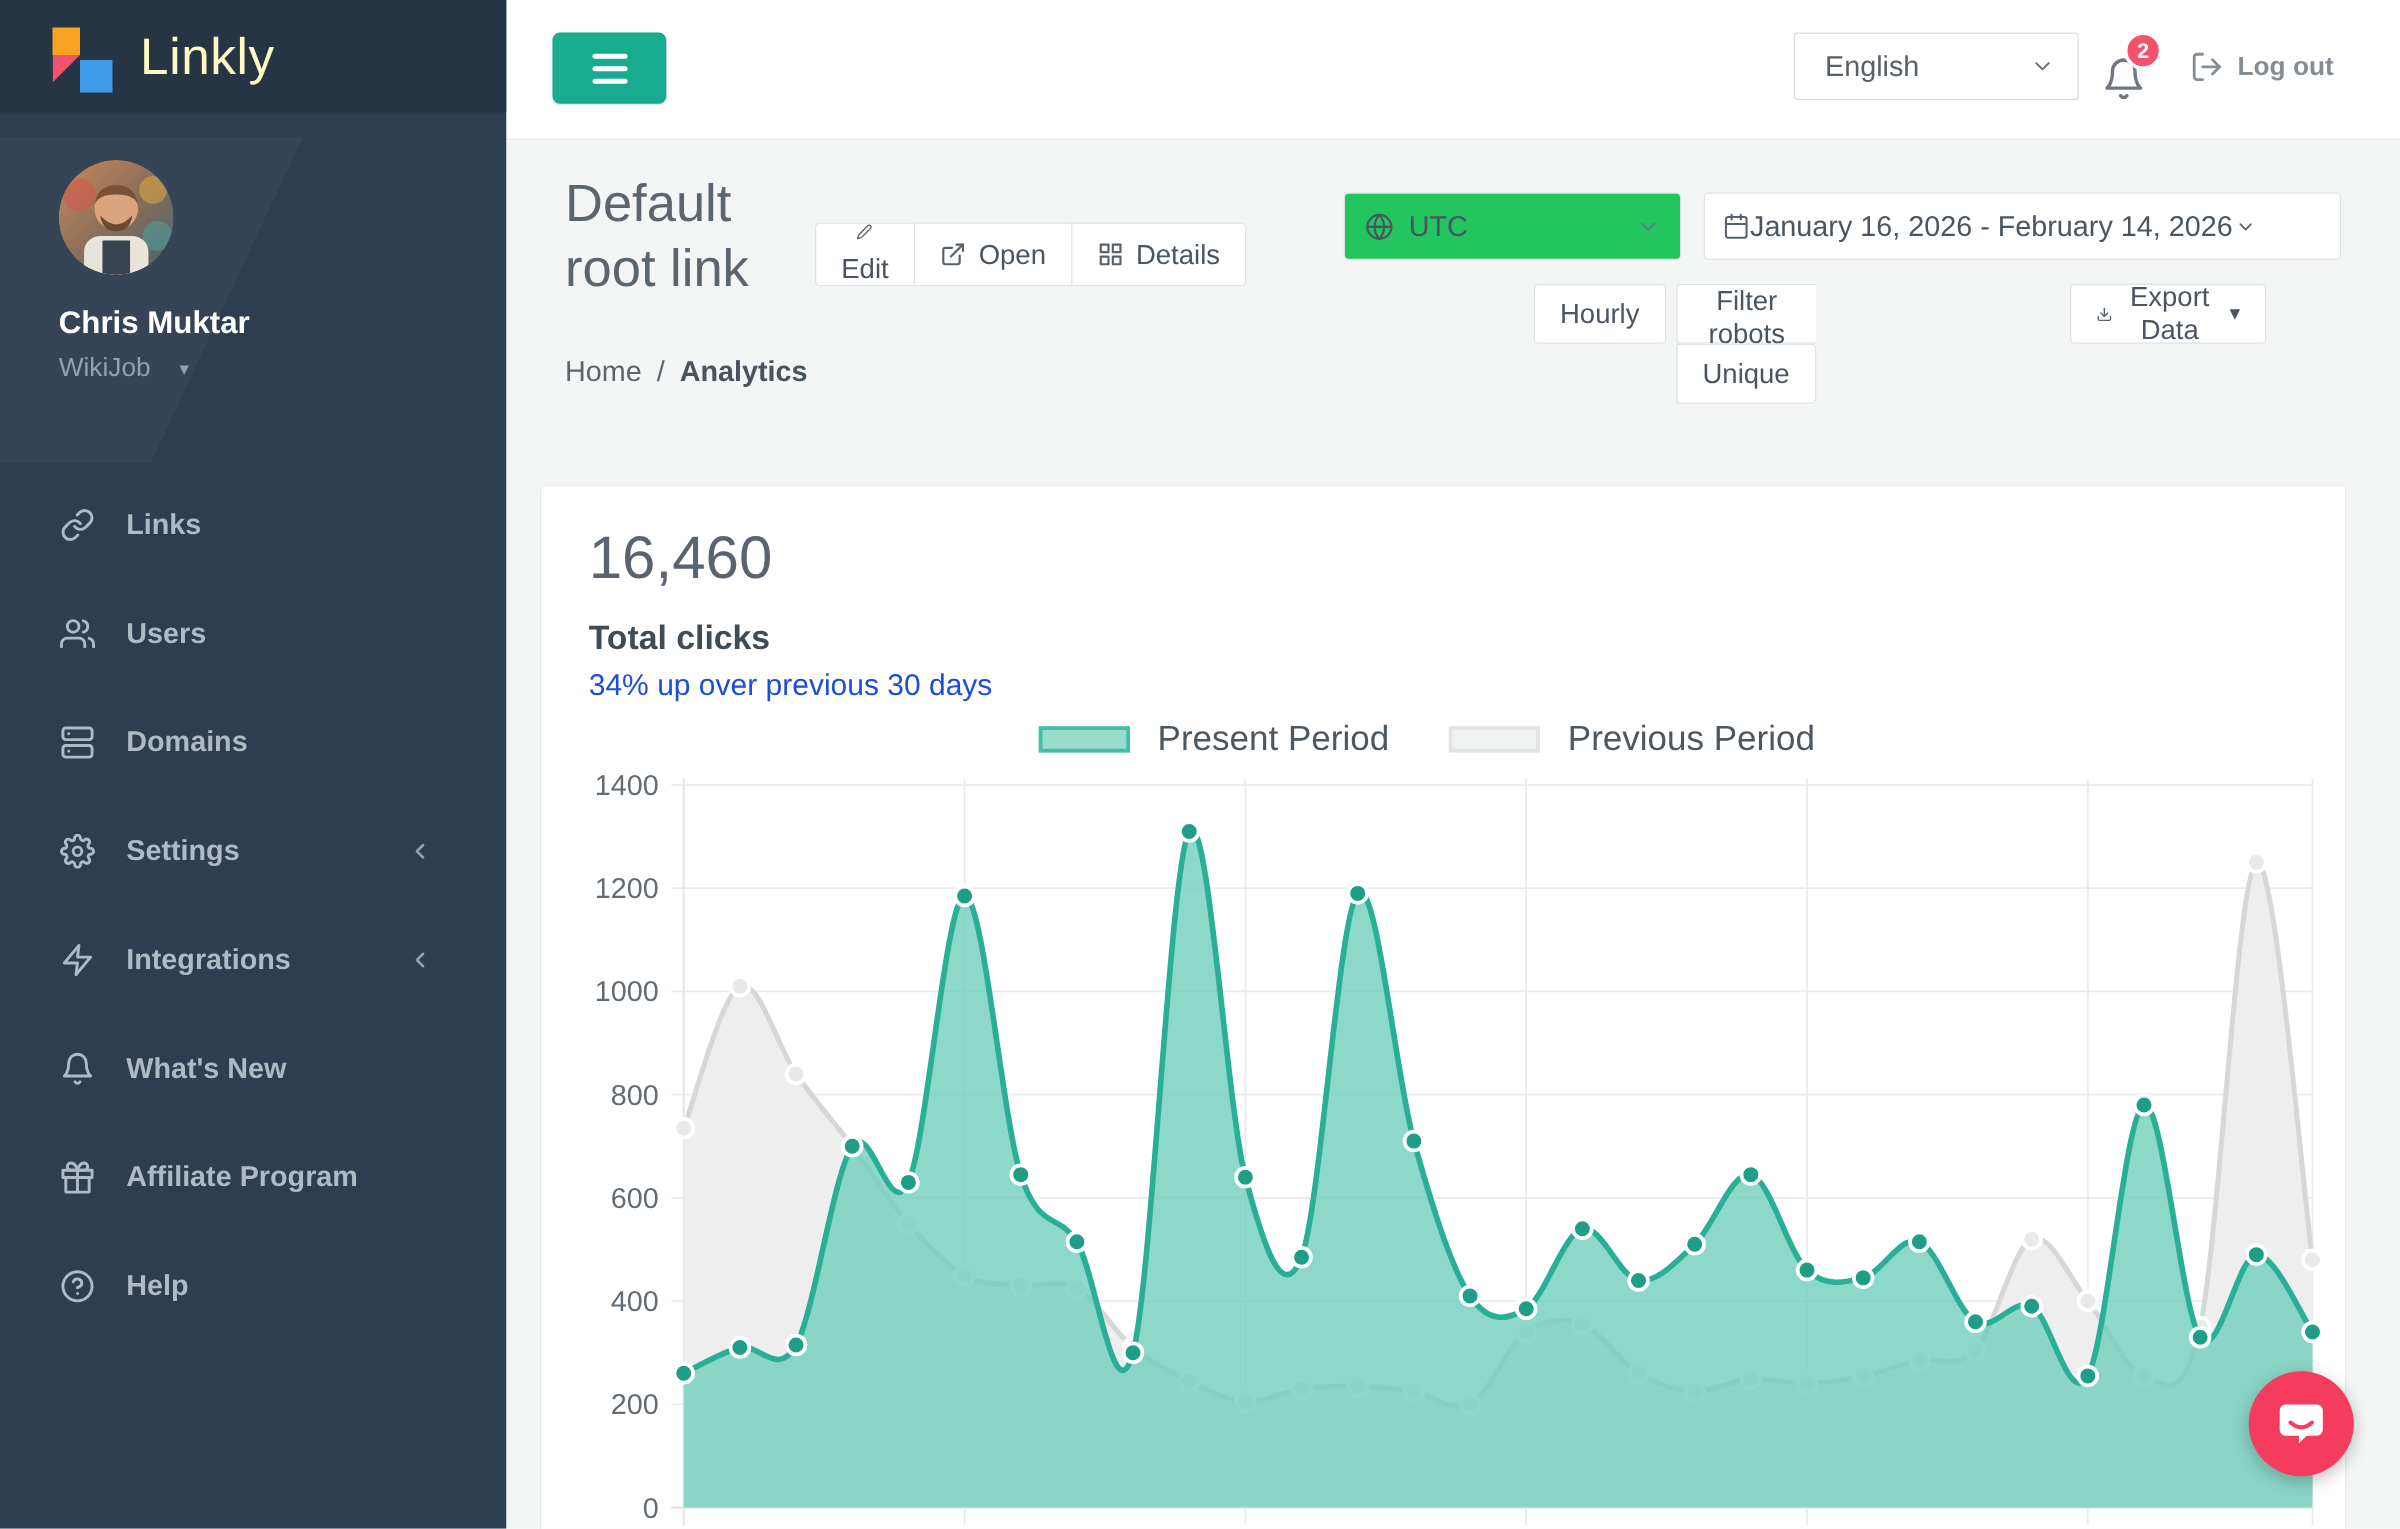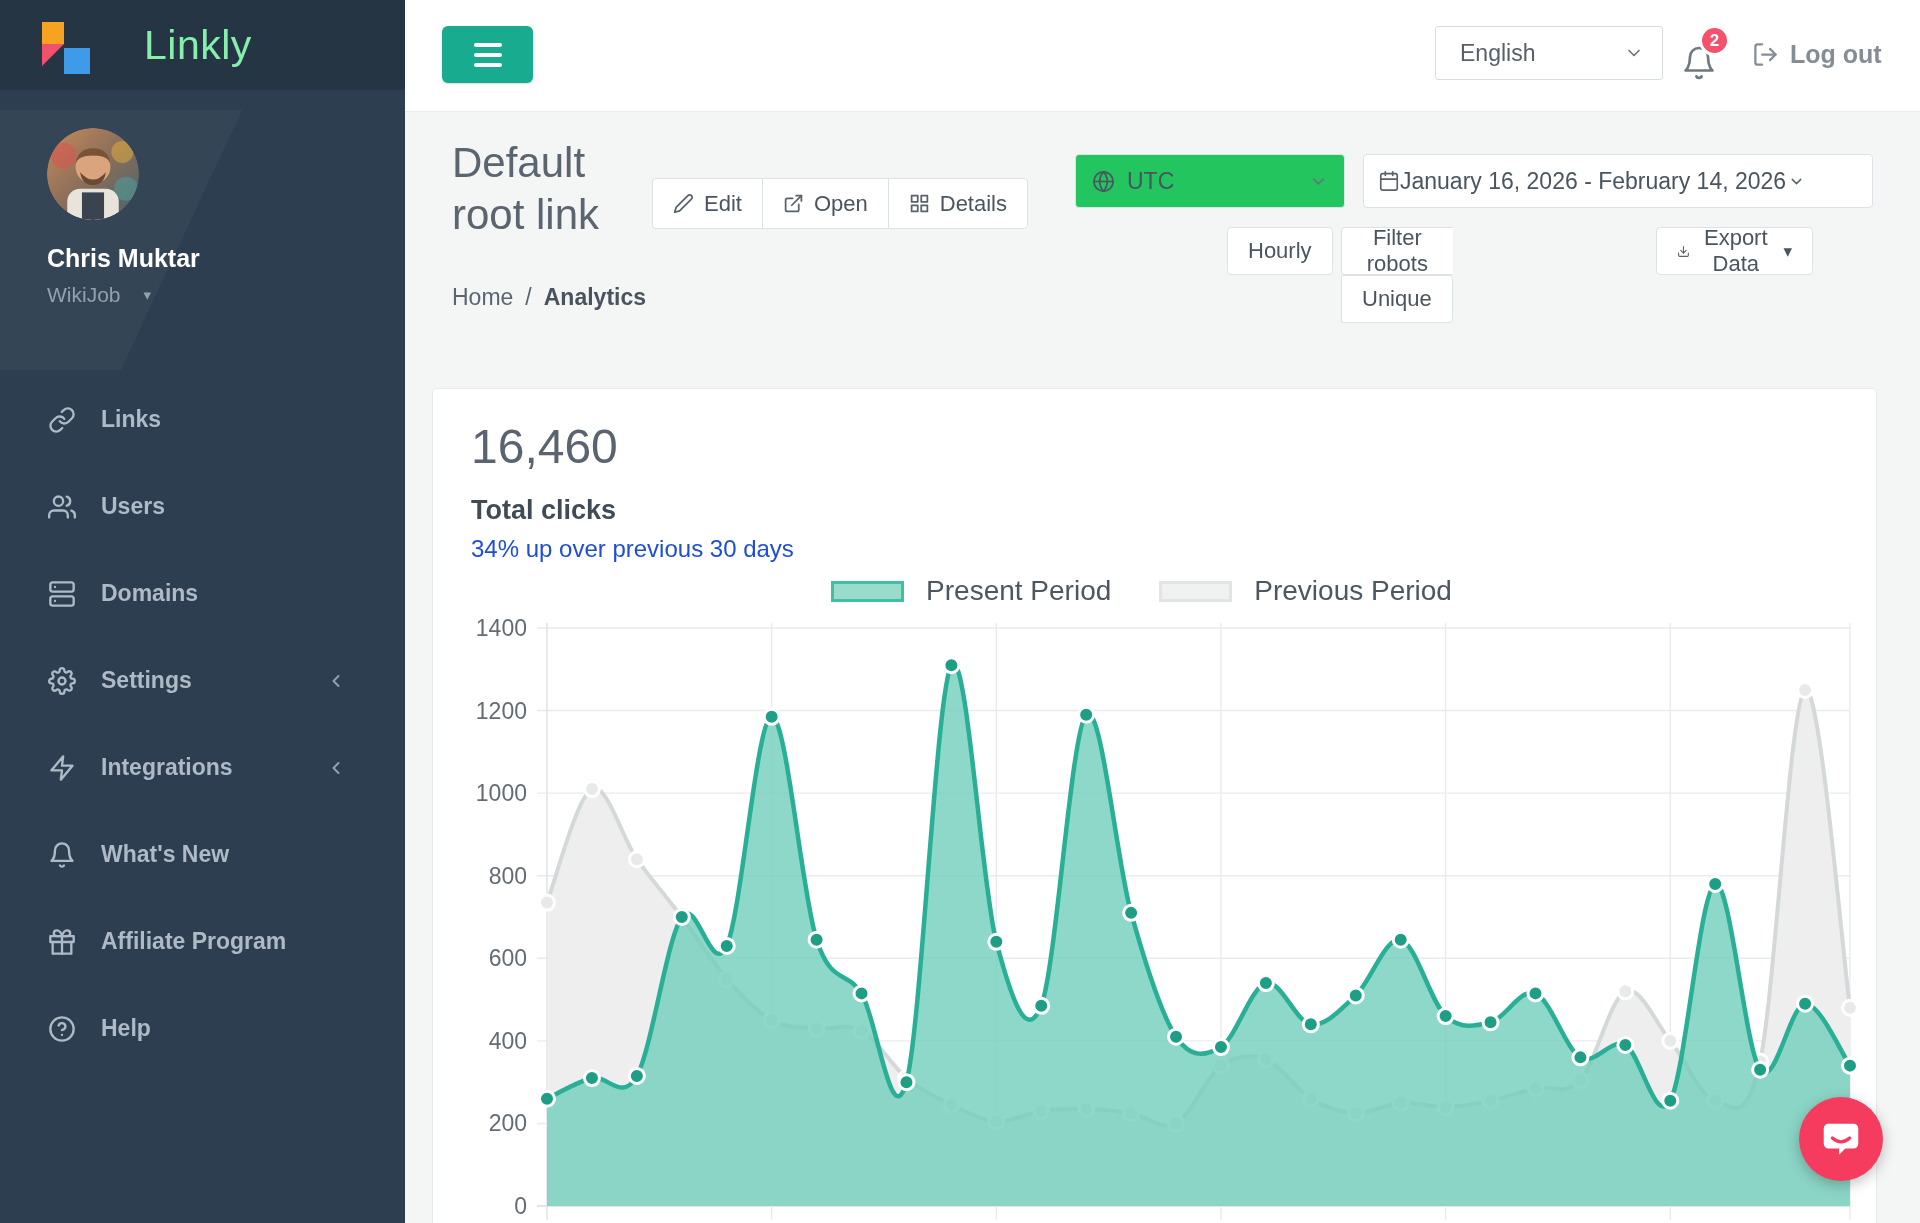--- a/index.html
+++ b/index.html
@@ -9,21 +9,21 @@
 
   
   .sidebar { position:absolute; left:0; top:0; width:405px; height:1223px; background:#2d3e50; z-index:5;
     background-image:linear-gradient(115deg, rgba(255,255,255,.035) 0 46%, rgba(255,255,255,0) 46%);
     background-size:405px 260px; background-repeat:no-repeat; background-position:0 110px; }
   .sidebar-header { height:90px; background:#253544; display:flex; align-items:center; padding-left:42px; gap:22px; }
   .logo-mark { width:48px; height:50px; position:relative; flex:0 0 auto; }
   .logo-sq-orange { position:absolute; left:0; top:2px; width:22px; height:22px; background:#f7a321; }
   .logo-tri-pink { position:absolute; left:0; top:24px; width:22px; height:22px; background:#f2516d; clip-path:polygon(0 0,100% 0,0 100%); }
   .logo-sq-blue { position:absolute; left:22px; top:28px; width:26px; height:26px; background:#3d9be9; }
-  .brand-name { color:#86efac; font-size:41px; font-weight:400; letter-spacing:.5px;margin-left:32px; }
+  .brand-name { color:#fef9c3; font-size:41px; font-weight:400; letter-spacing:.5px; }
 
   .profile { padding-left:47px; margin-top:38px; }
   .avatar { width:92px; height:92px; border-radius:50%; overflow:hidden; display:block; }
   .profile-name { margin-top:24px; color:#fff; font-size:25px; font-weight:700; }
   .profile-org { margin-top:10px; color:#93a1ad; font-size:21px; display:flex; align-items:center; gap:23px; cursor:pointer; }
   .profile-org .caret { font-size:15px; color:#93a1ad; }
 
   .nav { position:absolute; left:0; top:376px; width:405px; }
   .nav-item { height:87px; display:flex; align-items:center; padding:0 34px 0 48px; color:#aebac6; font-size:23px; font-weight:600; cursor:pointer; }
   .nav-item svg { width:28px; height:28px; margin-right:25px; flex:0 0 auto; }
@@ -31,31 +31,31 @@
 
   
   .topbar { position:absolute; left:405px; top:0; width:1515px; height:112px; background:#fff; border-bottom:1px solid #e8eaec; z-index:4; }
   .hamburger-btn { position:absolute; left:37px; top:26px; width:91px; height:57px; background:#19ab90; border:none; border-radius:6px; cursor:pointer; display:flex; flex-direction:column; align-items:center; justify-content:center; gap:6px; box-shadow:0 1px 2px rgba(0,0,0,.15); }
   .hamburger-btn span { display:block; width:28px; height:4px; background:#fff; border-radius:2px; }
   .lang-select { position:absolute; left:1030px; top:26px; width:228px; height:54px; background:#fff; border:1px solid #d8dde1; border-radius:3px; display:flex; align-items:center; justify-content:space-between; padding:0 18px 0 24px; font-size:23px; color:#575f67; cursor:pointer; }
   .lang-select svg { width:20px; height:20px; color:#6a737c; }
   .bell-wrap { position:absolute; left:1272px; top:33px; width:60px; height:60px; cursor:pointer; }
   .bell-wrap svg.bell { width:36px; height:36px; color:#6f7880; position:absolute; left:4px; top:12px; }
   .notif-badge { position:absolute; left:22px; top:-8px; min-width:31px; height:31px; background:#f4516c; border:3px solid #fff; border-radius:50%; color:#fff; font-size:17px; font-weight:700; display:flex; align-items:center; justify-content:center; }
-  .logout-btn { position:absolute; left:1347px; top:40px; display:flex; align-items:center; gap:11px; font-size:25px; font-weight:600; color:#848d95; cursor:pointer; background:none; border:none; }
+  .logout-btn { position:absolute; left:1347px; top:40px; display:flex; align-items:center; gap:11px; font-size:21px; font-weight:600; color:#848d95; cursor:pointer; background:none; border:none; }
   .logout-btn svg { width:27px; height:27px; }
 
   
   .main { position:absolute; left:405px; top:112px; width:1515px; height:1111px; }
   .page-title { position:absolute; left:47px; top:25px; width:210px; font-size:42px; font-weight:300; color:#5a6570; line-height:52px; }
   .action-group { position:absolute; left:247px; top:66px; display:inline-flex; }
   .btn { background:#fff; border:1px solid #dde2e6; color:#4a5560; font-size:22px; font-family:inherit; display:inline-flex; align-items:center; gap:10px; cursor:pointer; padding:0 20px; height:51px; }
   .btn svg { width:21px; height:21px; color:#58626c; }
   .group .btn { border-radius:0; border-right-width:0; }
-  .group .btn:first-child { border-radius:4px 0 0 4px; }
+  .group .btn:first-child { border-radius:4px 0 0 4px;flex-direction:column; }
   .group .btn:last-child { border-radius:0 4px 4px 0; border-right-width:1px; }
   .btn.single { border-radius:4px; }
   .breadcrumb { position:absolute; left:47px; top:172px; font-size:23px; color:#5a6570; display:flex; gap:12px; }
   .breadcrumb .crumb-current { font-weight:700; color:#49535d; }
 
   .utc-select { position:absolute; left:670px; top:42px; width:270px; height:54px; background:#22c55e; border:1px solid #dde2e6; border-radius:4px; display:flex; align-items:center; padding:0 16px; gap:12px; font-size:23px; color:#4a5560; cursor:pointer; }
   .utc-select .chev { margin-left:auto; width:19px; height:19px; color:#6a737c; }
   .date-range { position:absolute; left:958px; top:42px; width:510px; height:54px; background:#fff; border:1px solid #dde2e6; border-radius:4px; display:flex; align-items:center; padding:0 14px; font-size:23px; color:#4a5560; cursor:pointer; }
   .date-range svg { width:22px; height:22px; color:#58626c; flex:0 0 auto; }
   .date-range .chev { width:17px; height:17px; margin-left:2px; }

